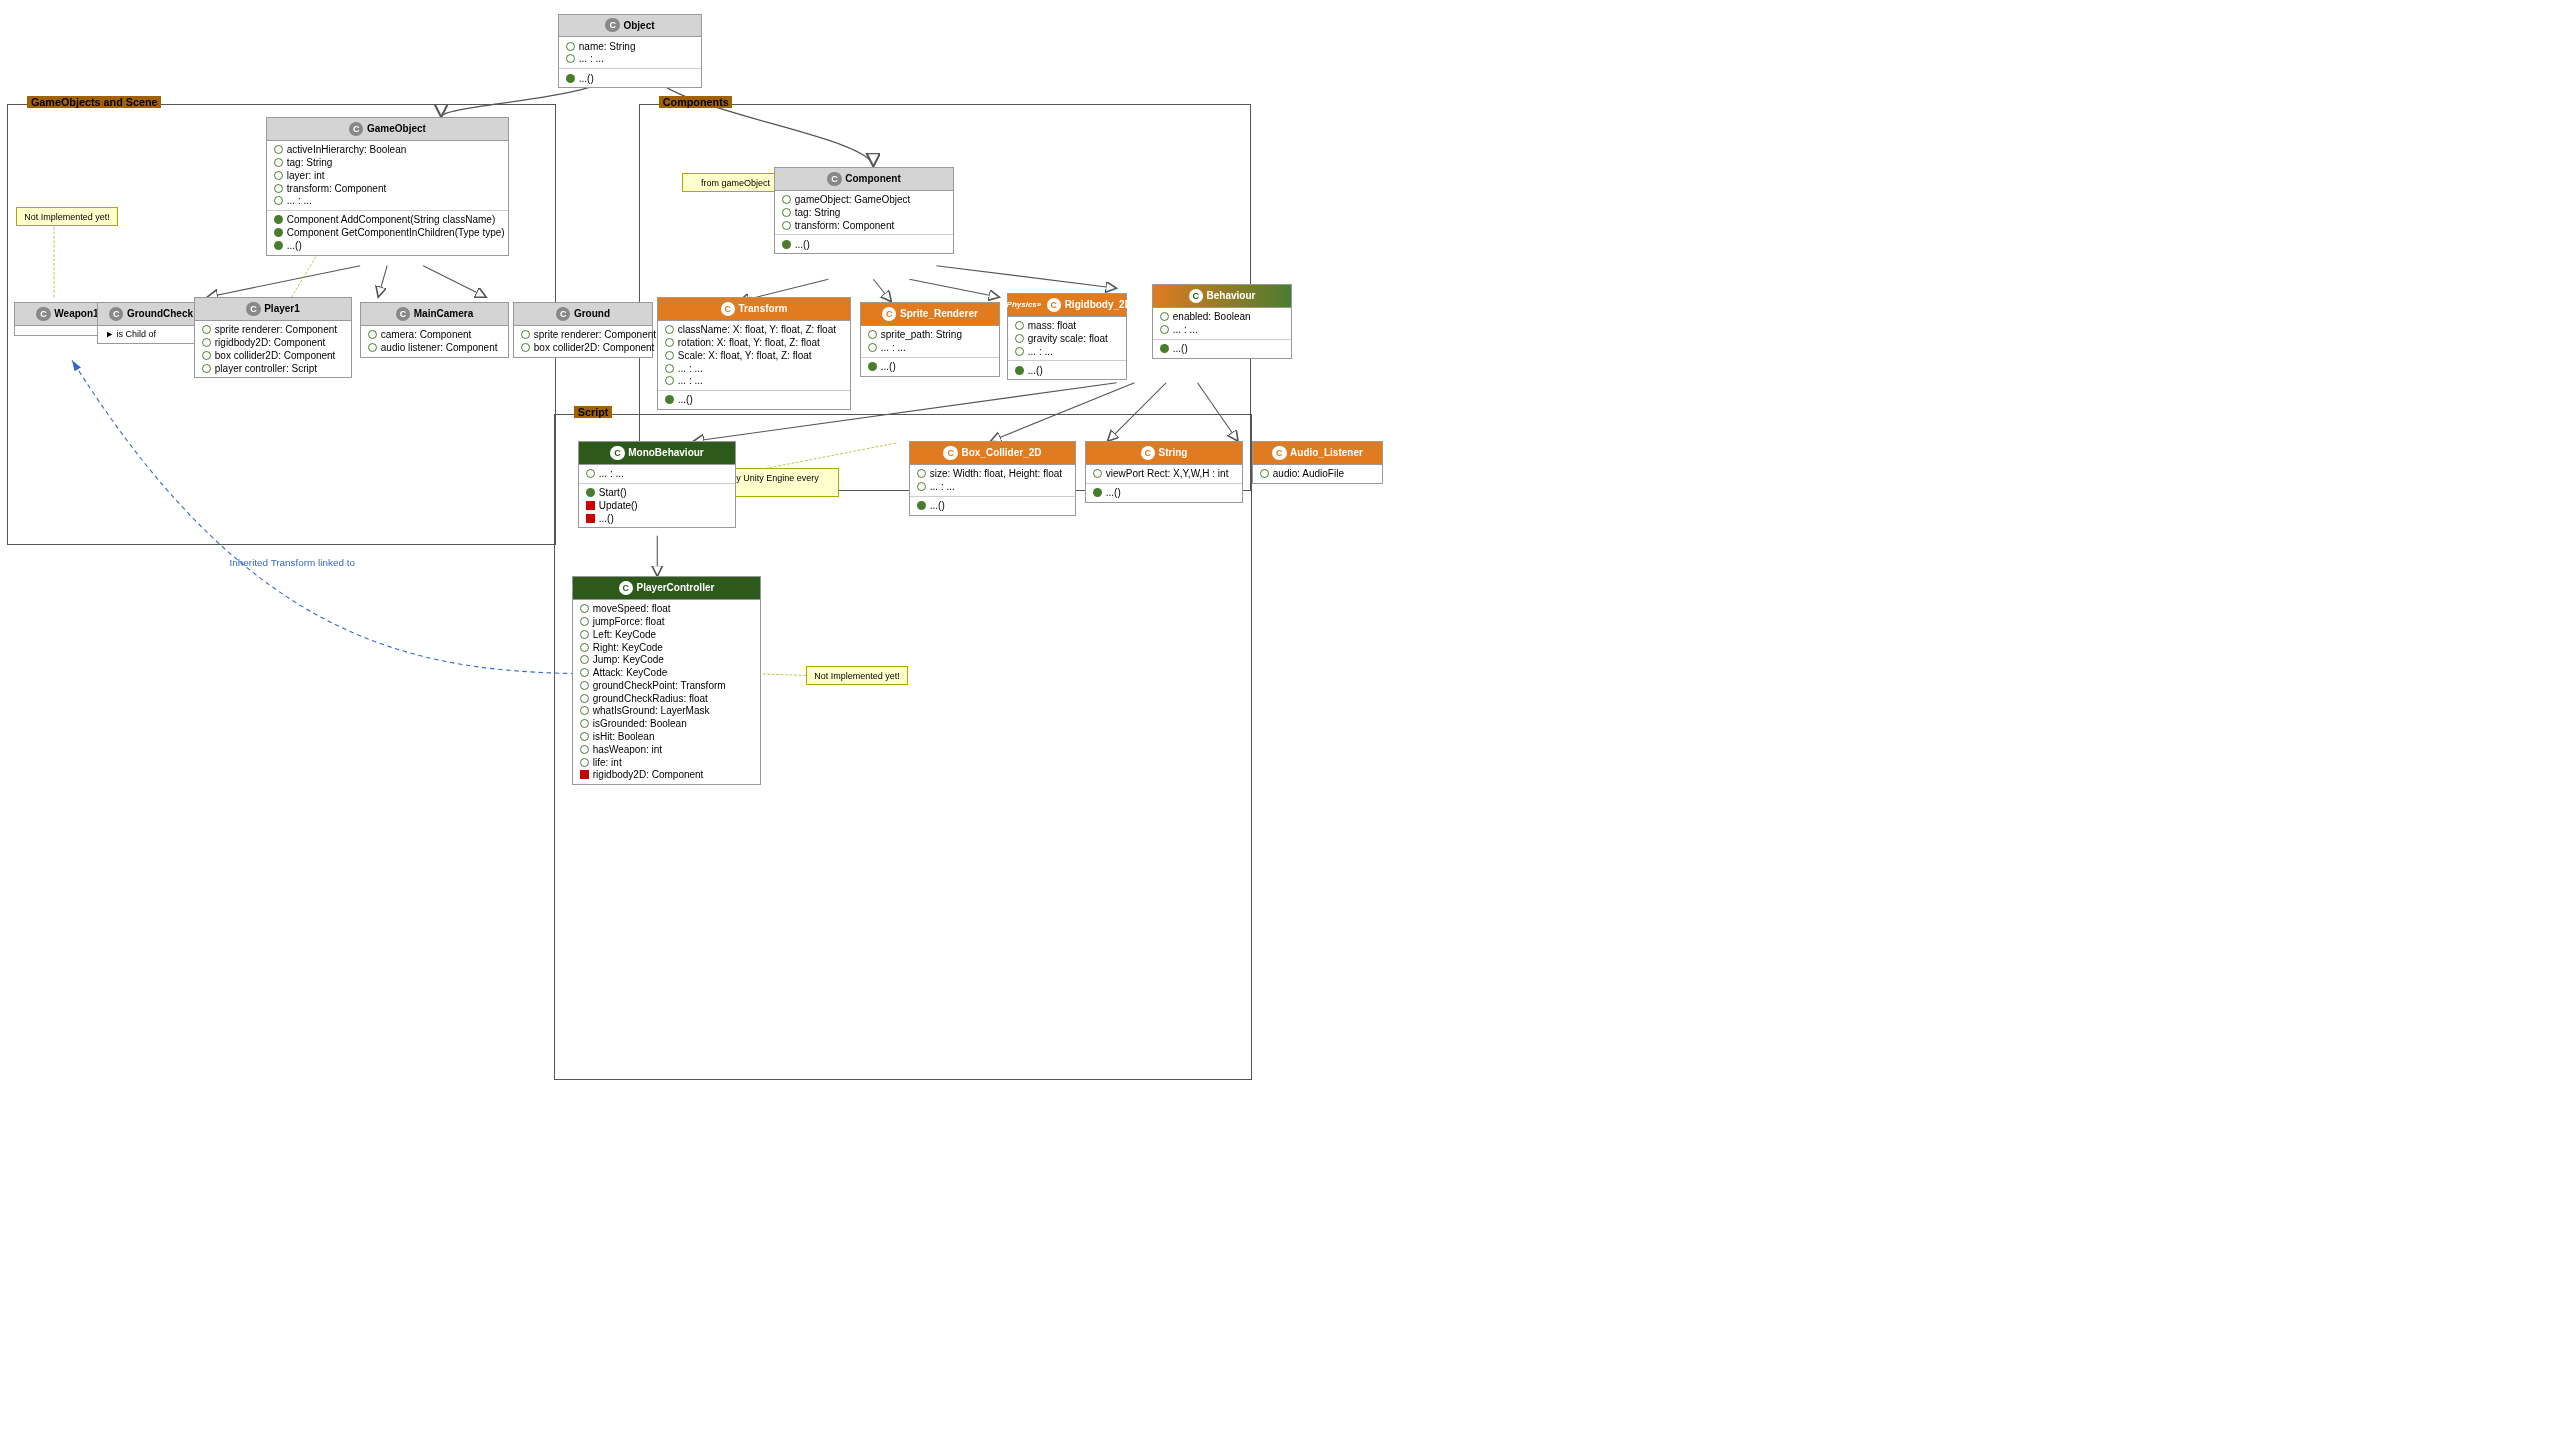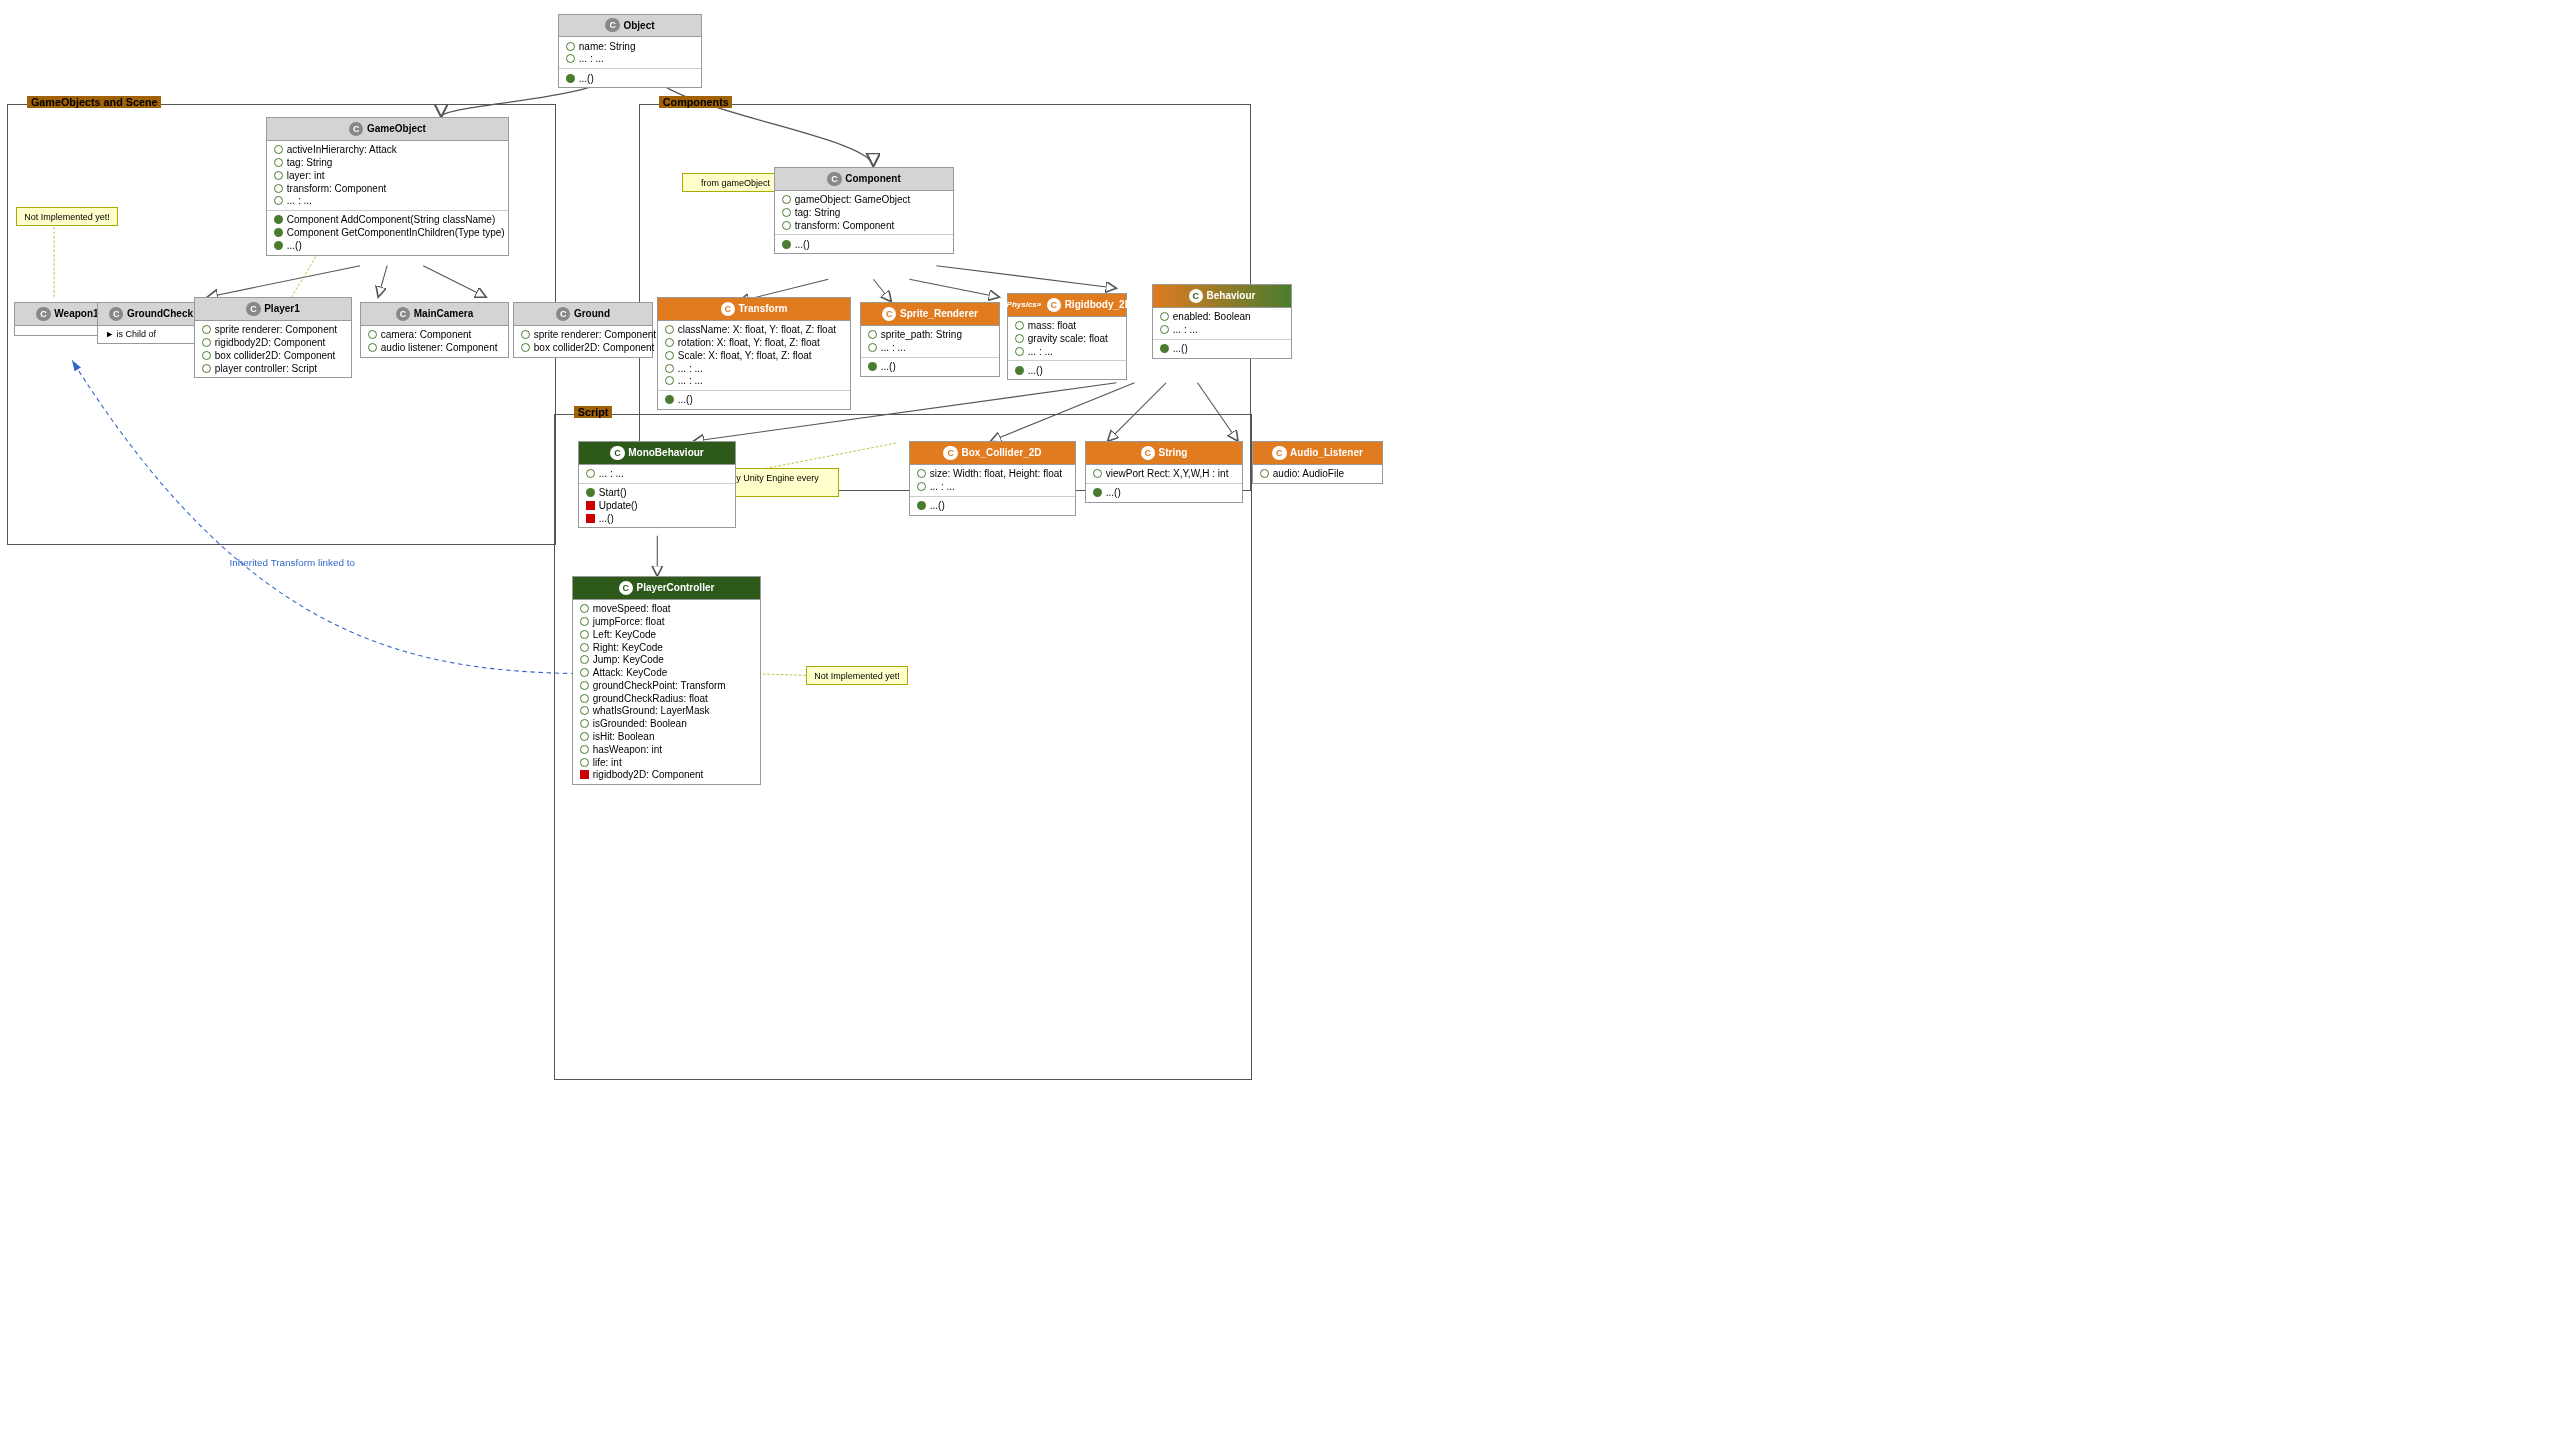--- a/index.html
+++ b/index.html
@@ -238,21 +238,21 @@
   </div>
 
   <div class="uml-class" style="left:266px;top:117px;width:243px;">
     <div class="class-header">
       <span class="class-icon gray">C</span>
       <span>GameObject</span>
     </div>
     <div class="class-section">
       <div class="class-row">
           <span class="field-icon open"></span>
-          <span>activeInHierarchy: Attack</span>
+          <span>activeInHierarchy: Boolean</span>
         </div>
       <div class="class-row">
           <span class="field-icon open"></span>
           <span>tag: String</span>
         </div>
       <div class="class-row">
           <span class="field-icon open"></span>
           <span>layer: int</span>
         </div>
       <div class="class-row">

